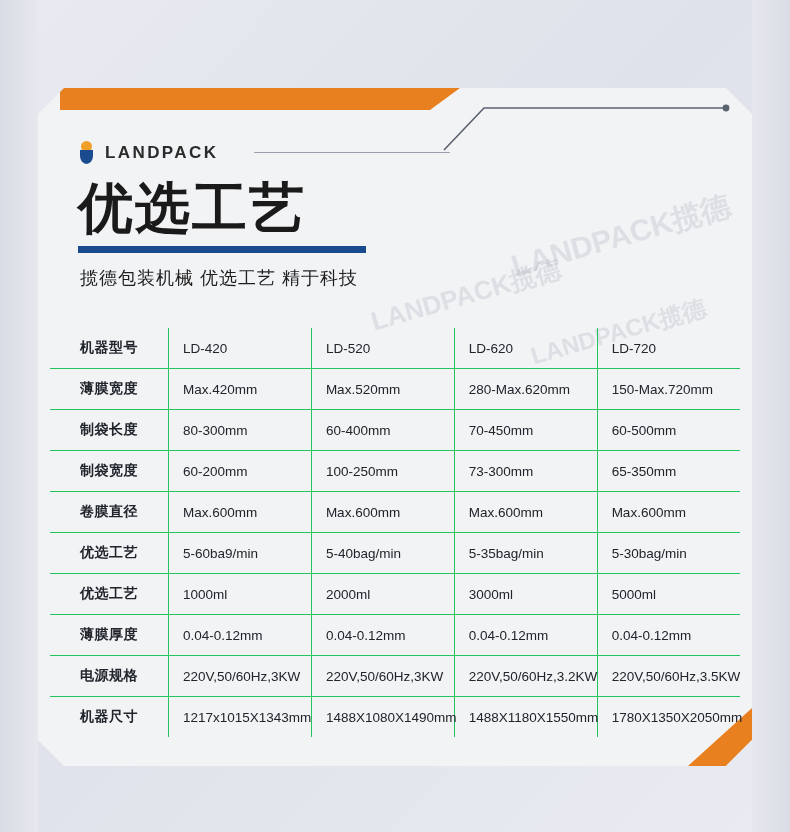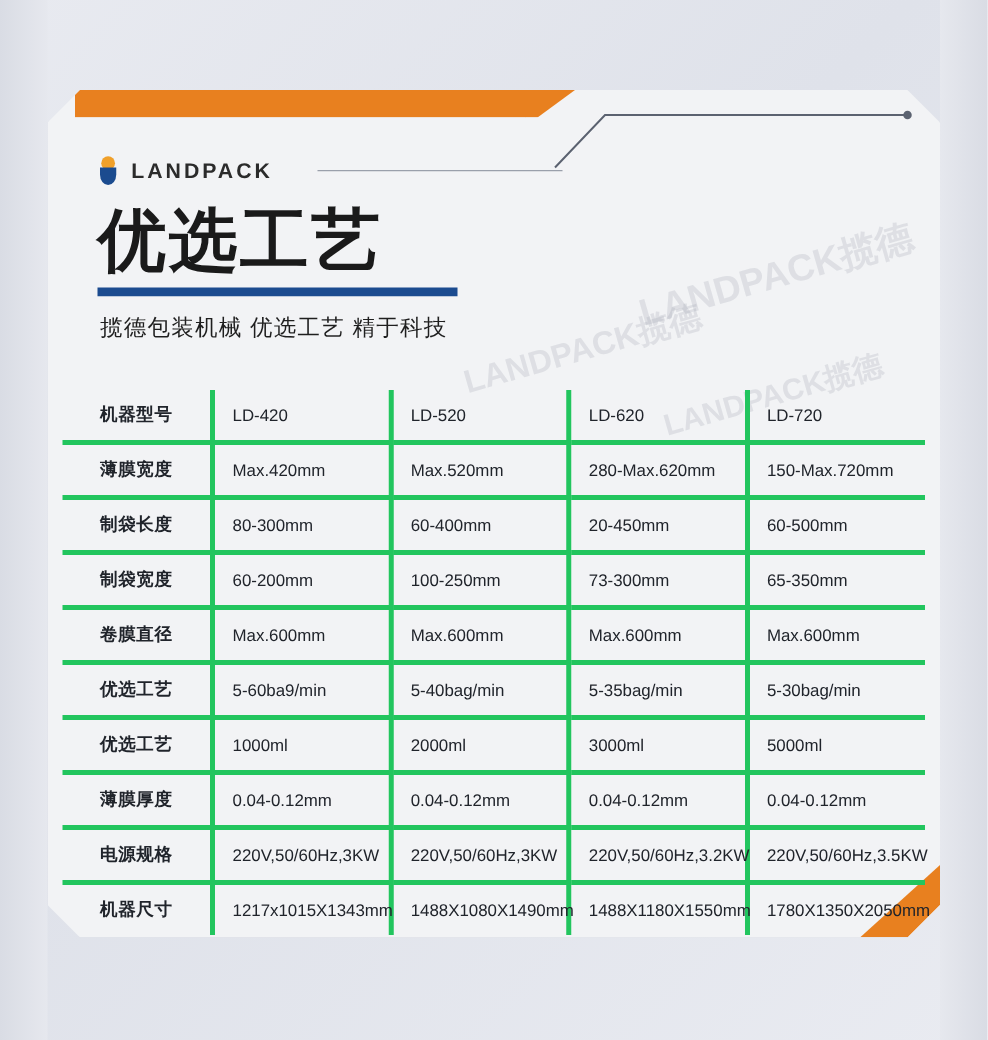--- a/index.html
+++ b/index.html
@@ -24,21 +24,21 @@
   .bg-deco-right {
     position: absolute;
     right: 0; top: 0;
     width: 38px; height: 832px;
     background: linear-gradient(270deg, #d9dce4 0%, #e6e8ee 100%);
   }
 
   .card {
     position: absolute;
     left: 38px;
-    top: 72px;
+    top: 88px;
     width: 714px;
     height: 678px;
     background: #f2f3f5;
     box-shadow: 0 2px 10px rgba(60,70,90,0.10);
     clip-path: polygon(0 26px, 26px 0, 688px 0, 714px 26px, 714px 652px, 688px 678px, 26px 678px, 0 652px);
   }
   .card-inner {
     position: absolute;
     inset: 0;
   }
@@ -174,21 +174,21 @@
     left: 12px;
     top: 240px;
     width: 690px;
   }
   table.spec {
     border-collapse: collapse;
     width: 690px;
     table-layout: fixed;
   }
   table.spec td {
-    border: 4px solid #22c55e;
+    border: 1px solid #22c55e;
     height: 40px;
     padding: 0 0 0 14px;
     font-size: 13.5px;
     color: #20242b;
     vertical-align: middle;
     background: transparent;
   }
   table.spec td.label {
     width: 118px;
     font-weight: 700;
@@ -252,21 +252,21 @@
             <td class="label">薄膜宽度</td>
             <td>Max.420mm</td>
             <td>Max.520mm</td>
             <td>280-Max.620mm</td>
             <td>150-Max.720mm</td>
           </tr>
           <tr>
             <td class="label">制袋长度</td>
             <td>80-300mm</td>
             <td>60-400mm</td>
-            <td>20-450mm</td>
+            <td>70-450mm</td>
             <td>60-500mm</td>
           </tr>
           <tr>
             <td class="label">制袋宽度</td>
             <td>60-200mm</td>
             <td>100-250mm</td>
             <td>73-300mm</td>
             <td>65-350mm</td>
           </tr>
           <tr>

